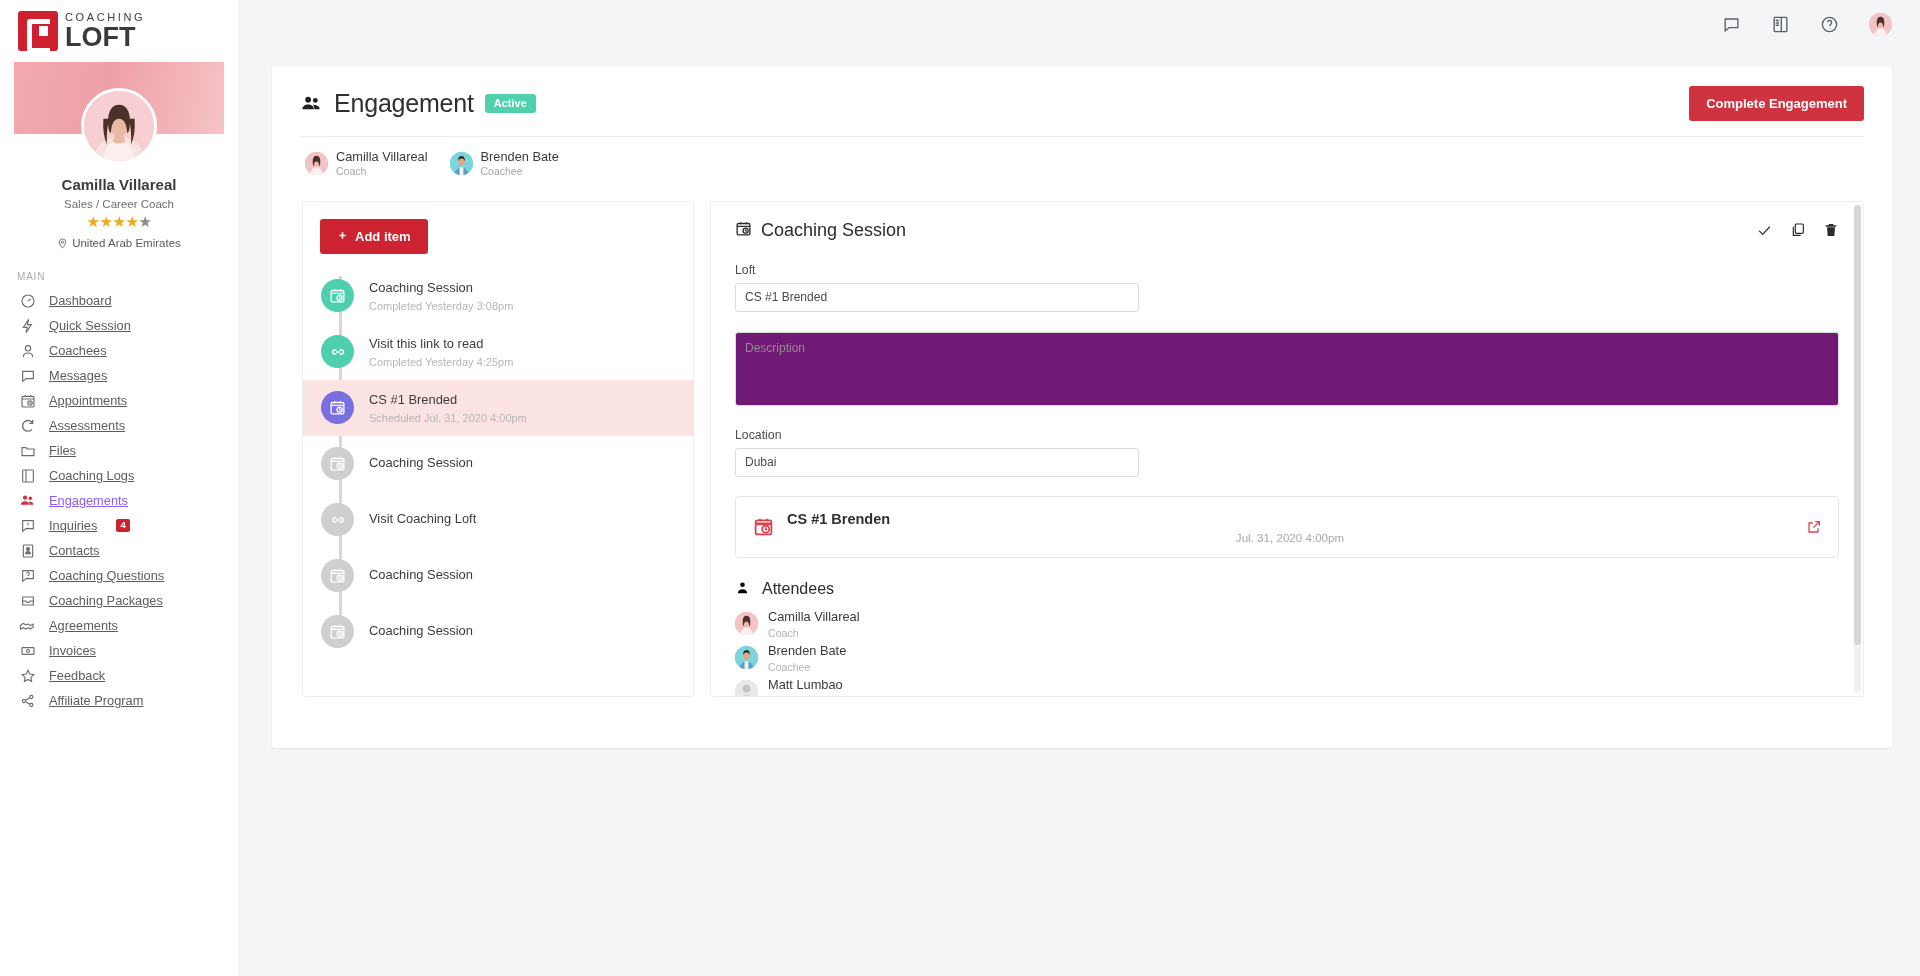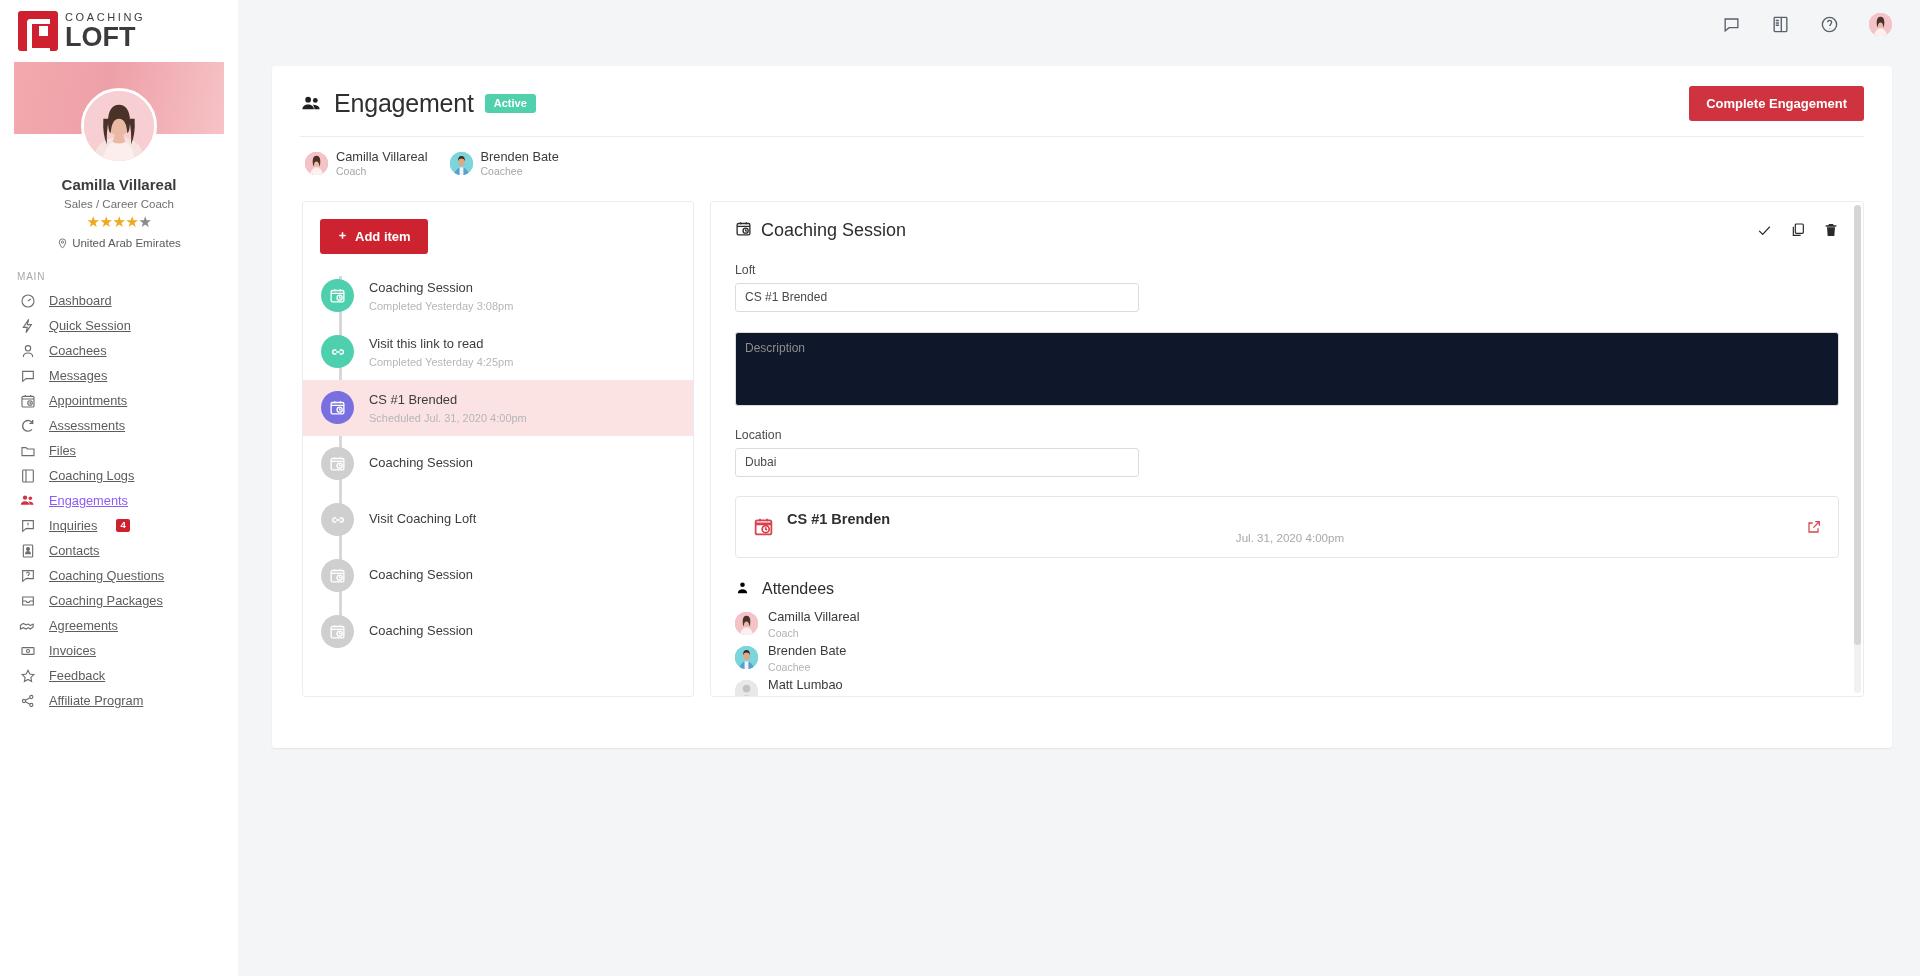--- a/index.html
+++ b/index.html
@@ -177,21 +177,21 @@
   .dt-acts .a { color: #2b2b2b; cursor: pointer; display: flex; }
 
   .field-label { font-size: 12.3px; color: #4d4d4d; margin: 22px 0 6px; }
   .inp {
     height: 29px; border: 1px solid #dcdcdc; border-radius: 3px;
     width: 404px; display: flex; align-items: center; padding: 0 9px;
     font-size: 12px; color: #4a4a4a; background: #fff;
   }
   .ta {
     height: 74px; border: 1px solid #dcdcdc; border-radius: 3px; width: 100%;
-    padding: 8px 9px; font-size: 12px; color: #8d8d8d; background: #0f172a;
+    padding: 8px 9px; font-size: 12px; color: #8d8d8d; background: #701a75;
   }
   .appt-card {
     margin-top: 19px; border: 1px solid #e6e6e6; border-radius: 4px;
     height: 62px; display: flex; align-items: center;
     padding: 0 16px 0 17px; gap: 13px;
   }
   .appt-ico { color: #d8434f; display: flex; flex: none; }
   .appt-main { flex: 1; }
   .appt-title { font-size: 14.5px; color: #2f2f2f; font-weight: bold; line-height: 1.25; }
   .appt-sub { font-size: 11.6px; color: #a8a8a8; margin-top: 3px; text-align: center; }

